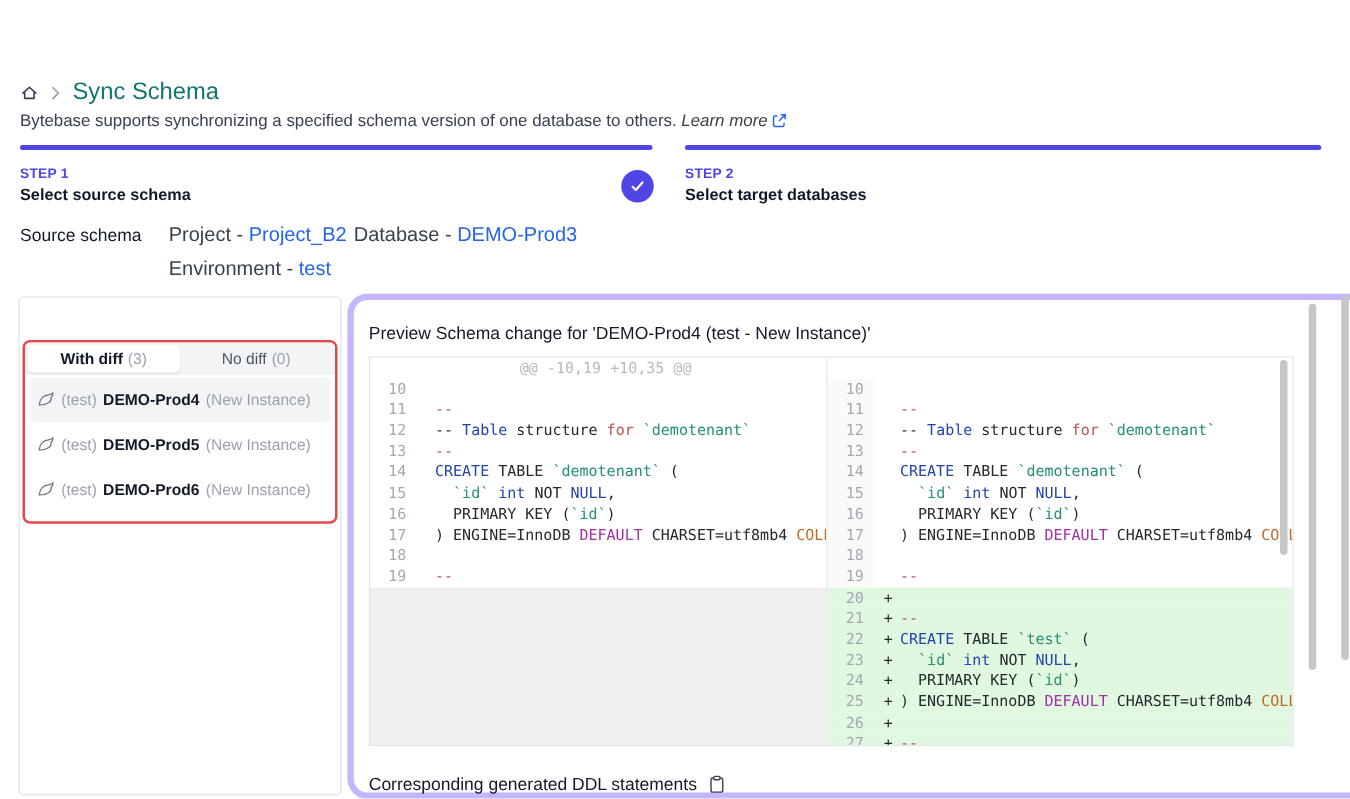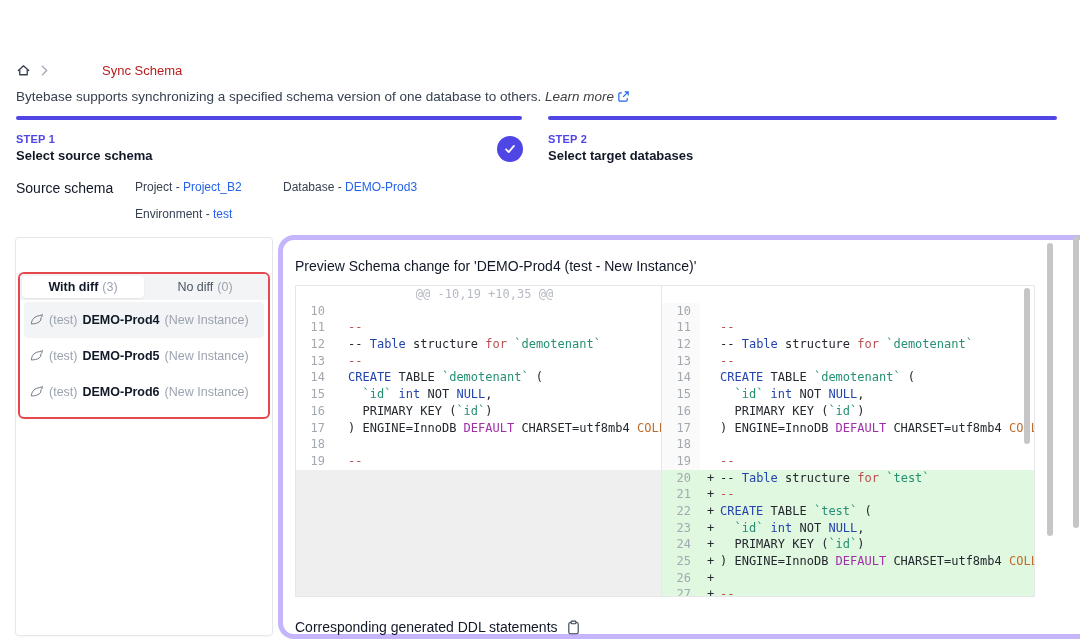--- a/index.html
+++ b/index.html
@@ -10,35 +10,35 @@
   
   .topnav { position:absolute; top:0; left:0; width:1080px; height:48px; border-bottom:1px solid #e5e7eb; background:#fff; }
   .nav-items { position:absolute; left:16px; top:0; height:48px; display:flex; align-items:center; gap:26px; }
   .nav-item { font-size:14.5px; font-weight:500; color:#1f2937; cursor:pointer; }
   .bell-wrap { position:absolute; right:66px; top:14px; width:22px; height:22px; }
   .bell-dot { position:absolute; right:-2px; top:-3px; width:8px; height:8px; border-radius:50%; background:#8b5cf6; }
   .avatar { position:absolute; right:12px; top:10px; width:28px; height:28px; border-radius:50%; background:#3fb981; color:#fff; font-size:13px; font-weight:600; display:flex; align-items:center; justify-content:center; }
 
   
   .breadcrumb { position:absolute; left:16px; top:63px; display:flex; align-items:center; gap:10px; }
-  .breadcrumb .crumb { font-size:13px; font-weight:500; color:#b91c1c;margin-left:44px; }
+  .breadcrumb .crumb { font-size:19px; font-weight:500; color:#0f766e; }
   .intro { position:absolute; left:16px; top:89px; font-size:13.5px; color:#374151; }
   .intro a { color:#404040; text-decoration:none;font-style:italic; }
   .ext-icon { display:inline-block; vertical-align:-2px; margin-left:3px; }
 
   
   .step-bar { position:absolute; height:4px; border-radius:2px; background:#4f46e5; top:116px; }
   .step-text { position:absolute; top:133px; }
   .step-kicker { font-size:11px; font-weight:700; letter-spacing:.02em; color:#4f46e5; }
   .step-label { font-size:13px; font-weight:700; color:#111827; margin-top:3px; }
   .step-check { position:absolute; left:497px; top:136px; width:26px; height:26px; border-radius:50%; background:#4f46e5; display:flex; align-items:center; justify-content:center; }
 
   
   .src-label { position:absolute; left:16px; top:180px; font-size:14px; color:#111827; }
-  .src-cell { position:absolute; font-size:12px; color:#374151; white-space:nowrap; }
+  .src-cell { position:absolute; font-size:16px; color:#374151; white-space:nowrap; }
   .src-cell a { color:#2563eb; text-decoration:none; }
 
   
   .left-card { position:absolute; left:15px; top:237px; width:258px; height:399px; background:#fff; border:1px solid #e5e7eb; border-radius:4px; box-shadow:0 1px 2px rgba(0,0,0,.04); }
   .left-head { position:absolute; left:12px; right:10px; top:9px; display:flex; justify-content:flex-start; align-items:center;margin-top:47px; }
   .left-title { font-size:13px; color:#111827; }
   .add-btn { font-size:17px; color:#374151; line-height:14px; cursor:pointer; }
   .red-box { position:absolute; left:2px; top:34px; width:252px; height:147px; border:2px solid #e5484d; border-radius:6px; background:#fff; overflow:hidden; }
   .tabs { display:flex; background:#f3f4f6; height:26px; padding:2px; border-radius:4px 4px 0 0; }
   .tab { flex:1; display:flex; align-items:center; justify-content:center; gap:4px; font-size:12.5px; border-radius:4px; cursor:pointer; }
@@ -210,21 +210,21 @@
         <div class="code-row"><span class="gut">10</span><span class="sign"> </span><span class="code"></span></div>
           <div class="code-row"><span class="gut">11</span><span class="sign"> </span><span class="code"><span class="tk-r">--</span></span></div>
           <div class="code-row"><span class="gut">12</span><span class="sign"> </span><span class="code"><span class="tk-p">-- </span><span class="tk-k">Table</span><span class="tk-p"> structure </span><span class="tk-r">for</span><span class="tk-p"> </span><span class="tk-t">`demotenant`</span></span></div>
           <div class="code-row"><span class="gut">13</span><span class="sign"> </span><span class="code"><span class="tk-r">--</span></span></div>
           <div class="code-row"><span class="gut">14</span><span class="sign"> </span><span class="code"><span class="tk-k">CREATE</span><span class="tk-p"> TABLE </span><span class="tk-t">`demotenant`</span><span class="tk-p"> (</span></span></div>
           <div class="code-row"><span class="gut">15</span><span class="sign"> </span><span class="code"><span class="tk-p">  </span><span class="tk-t">`id`</span><span class="tk-p"> </span><span class="tk-k">int</span><span class="tk-p"> NOT </span><span class="tk-k">NULL</span><span class="tk-p">,</span></span></div>
           <div class="code-row"><span class="gut">16</span><span class="sign"> </span><span class="code"><span class="tk-p">  PRIMARY KEY (</span><span class="tk-t">`id`</span><span class="tk-p">)</span></span></div>
           <div class="code-row"><span class="gut">17</span><span class="sign"> </span><span class="code"><span class="tk-p">) ENGINE=InnoDB </span><span class="tk-m">DEFAULT</span><span class="tk-p"> CHARSET=utf8mb4 </span><span class="tk-o">COLLATE</span></span></div>
           <div class="code-row"><span class="gut">18</span><span class="sign"> </span><span class="code"></span></div>
           <div class="code-row"><span class="gut">19</span><span class="sign"> </span><span class="code"><span class="tk-r">--</span></span></div>
-          <div class="code-row added"><span class="gut">20</span><span class="sign">+</span><span class="code"><span class="tk-p">-- </span><span class="tk-k">Table</span><span class="tk-p"> structure </span><span class="tk-r">for</span><span class="tk-p"> </span><span class="tk-t">`test`</span></span></div>
+          <div class="code-row added"><span class="gut">20</span><span class="sign">+</span></div>
           <div class="code-row added"><span class="gut">21</span><span class="sign">+</span><span class="code"><span class="tk-r">--</span></span></div>
           <div class="code-row added"><span class="gut">22</span><span class="sign">+</span><span class="code"><span class="tk-k">CREATE</span><span class="tk-p"> TABLE </span><span class="tk-t">`test`</span><span class="tk-p"> (</span></span></div>
           <div class="code-row added"><span class="gut">23</span><span class="sign">+</span><span class="code"><span class="tk-p">  </span><span class="tk-t">`id`</span><span class="tk-p"> </span><span class="tk-k">int</span><span class="tk-p"> NOT </span><span class="tk-k">NULL</span><span class="tk-p">,</span></span></div>
           <div class="code-row added"><span class="gut">24</span><span class="sign">+</span><span class="code"><span class="tk-p">  PRIMARY KEY (</span><span class="tk-t">`id`</span><span class="tk-p">)</span></span></div>
           <div class="code-row added"><span class="gut">25</span><span class="sign">+</span><span class="code"><span class="tk-p">) ENGINE=InnoDB </span><span class="tk-m">DEFAULT</span><span class="tk-p"> CHARSET=utf8mb4 </span><span class="tk-o">COLLATE</span></span></div>
           <div class="code-row added"><span class="gut">26</span><span class="sign">+</span><span class="code"></span></div>
           <div class="code-row added"><span class="gut">27</span><span class="sign">+</span><span class="code"><span class="tk-r">--</span></span></div>
           <div class="sb sb-editor"></div>
       </div>
     </div>

